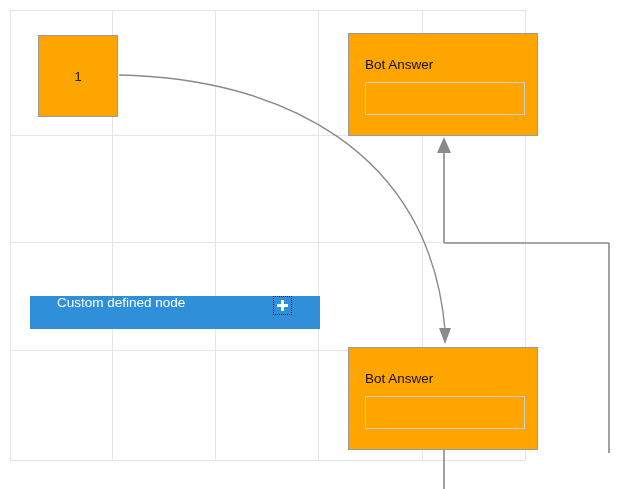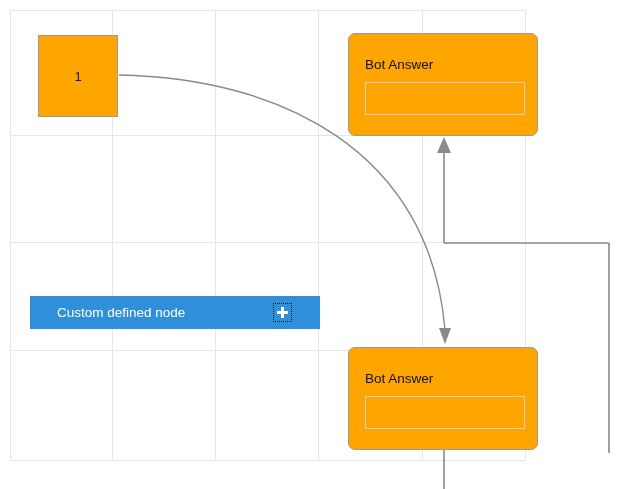--- a/index.html
+++ b/index.html
@@ -55,21 +55,20 @@
   .node-start-label {
     font-size: 13px;
     color: #1a1a1a;
     line-height: 1;
   }
 
   .node-bot {
     width: 190px;
     height: 103px;
     padding: 16px;
-    border-radius: 7px;
   }
   .node-bot-top {
     left: 348px;
     top: 33px;
   }
   .node-bot-bottom {
     left: 348px;
     top: 347px;
   }
   .node-bot-title {
@@ -93,21 +92,21 @@
 
   
   .palette-bar {
     position: absolute;
     left: 30px;
     top: 296px;
     width: 290px;
     height: 33px;
     background: #2f8fd8;
     display: flex;
-    align-items: center;
+    align-items: flex-start;
     box-sizing: border-box;
     padding-left: 27px;
     padding-right: 10px;
   }
   .palette-bar-label {
     flex: 1;
     color: #ffffff;
     font-size: 13.5px;
     line-height: 1;
     white-space: nowrap;

